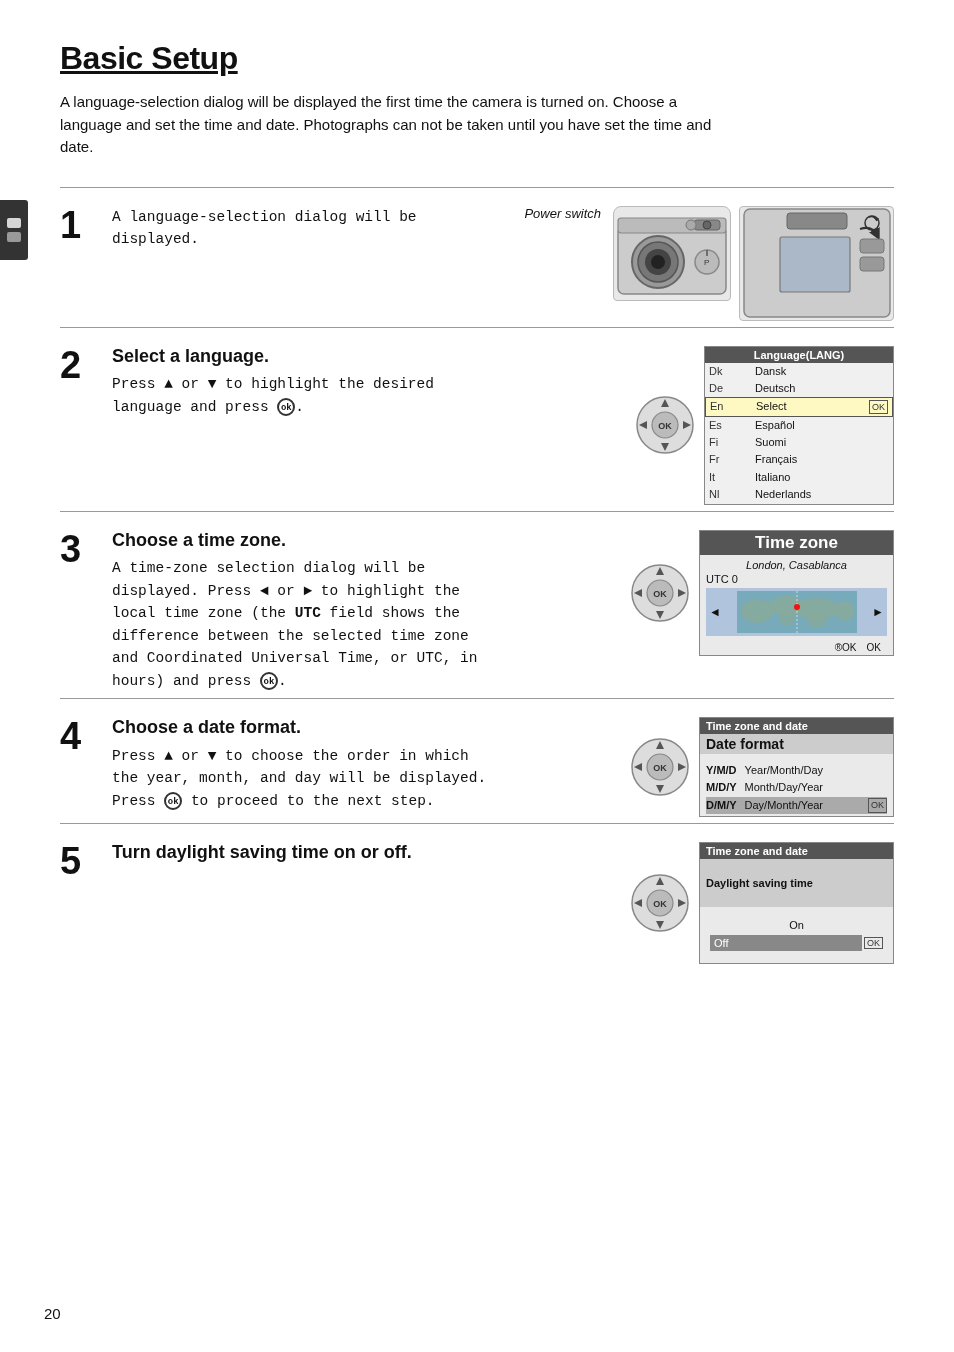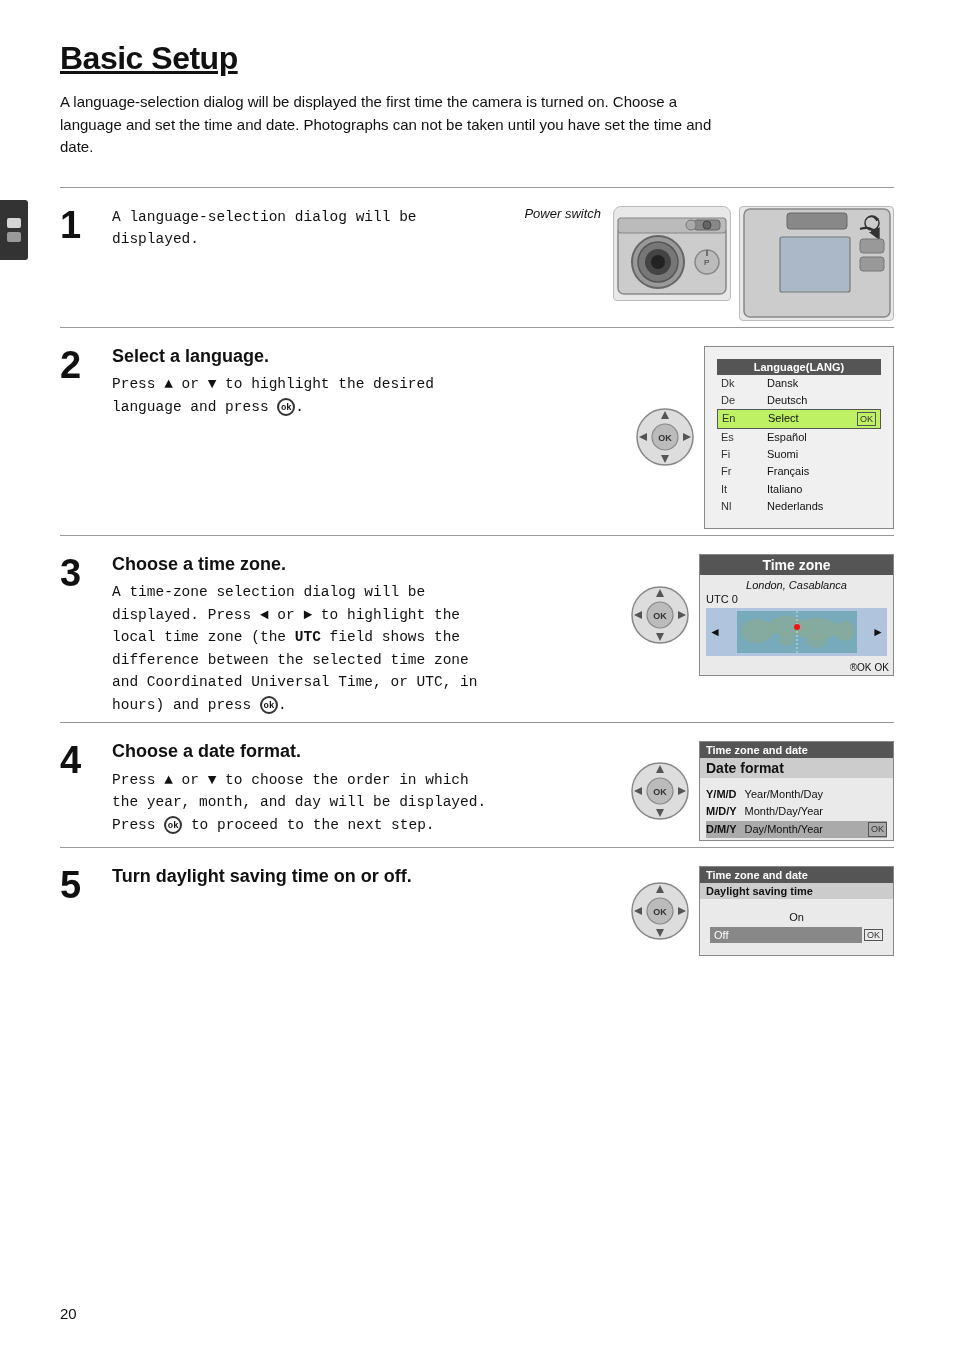--- a/index.html
+++ b/index.html
@@ -132,21 +132,21 @@
       width: 100%;
       height: 100%;
     }
 
     
     .menu-screenshot {
       border: 1.5px solid #888;
       background: #f0f0f0;
       font-size: 11px;
       min-width: 190px;
-      padding: 12px;
+      padding: 0;
       overflow: hidden;
     }
 
     .menu-title-bar {
       background: #555;
       color: #fff;
       padding: 2px 6px;
       font-size: 11px;
       font-weight: bold;
       text-align: center;
@@ -155,21 +155,21 @@
     .menu-row {
       display: flex;
       flex-direction: row;
       padding: 1px 4px;
       gap: 24px;
       font-size: 11px;
       line-height: 1.4;
     }
 
     .menu-row.highlighted {
-      background: #bef264;
+      background: #fef9c3;
       border: 1px solid #555;
     }
 
     .menu-code {
       min-width: 22px;
       font-size: 11px;
       color: #333;
     }
 
     .menu-lang {
@@ -191,21 +191,21 @@
       background: #eaeaea;
       font-size: 11px;
       min-width: 195px;
       overflow: hidden;
     }
 
     .tz-title-bar {
       background: #555;
       color: #fff;
       padding: 2px 6px;
-      font-size: 14px;
+      font-size: 17px;
       font-weight: bold;
       text-align: center;
     }
 
     .tz-body {
       padding: 4px 6px;
       font-size: 11px;
     }
 
     .tz-location {
@@ -236,23 +236,23 @@
       font-size: 12px;
       top: 50%;
       transform: translateY(-50%);
     }
     .tz-arrow-left { left: 3px; }
     .tz-arrow-right { right: 3px; }
 
     .tz-ok-row {
       display: flex;
       justify-content: flex-end;
-      padding: 2px 4px;
+      padding: 2px 12px;
       font-size: 10px;
-      gap: 3px;
+      gap: 10px;
     }
 
     
     .dateformat-screenshot {
       border: 1.5px solid #888;
       background: #eaeaea;
       font-size: 11px;
       min-width: 195px;
       overflow: hidden;
     }
@@ -320,21 +320,21 @@
     .dst-title-bar {
       background: #555;
       color: #fff;
       padding: 2px 6px;
       font-size: 11px;
       font-weight: bold;
     }
 
     .dst-subtitle {
       background: #ccc;
-      padding: 2px 6px;
+      padding: 18px 6px;
       font-size: 11px;
       font-weight: bold;
     }
 
     .dst-body {
       padding: 4px 6px;
       font-size: 11px;
     }
 
     .dst-option {
@@ -367,21 +367,21 @@
     .visuals-row {
       display: flex;
       flex-direction: row;
       align-items: center;
       gap: 8px;
     }
 
     .page-num {
       position: absolute;
       bottom: 30px;
-      left: 60px;
+      left: 44px;
       font-size: 15px;
     }
 
     
     .sidebar-tab {
       position: absolute;
       left: 0;
       top: 200px;
       width: 28px;
       height: 60px;

